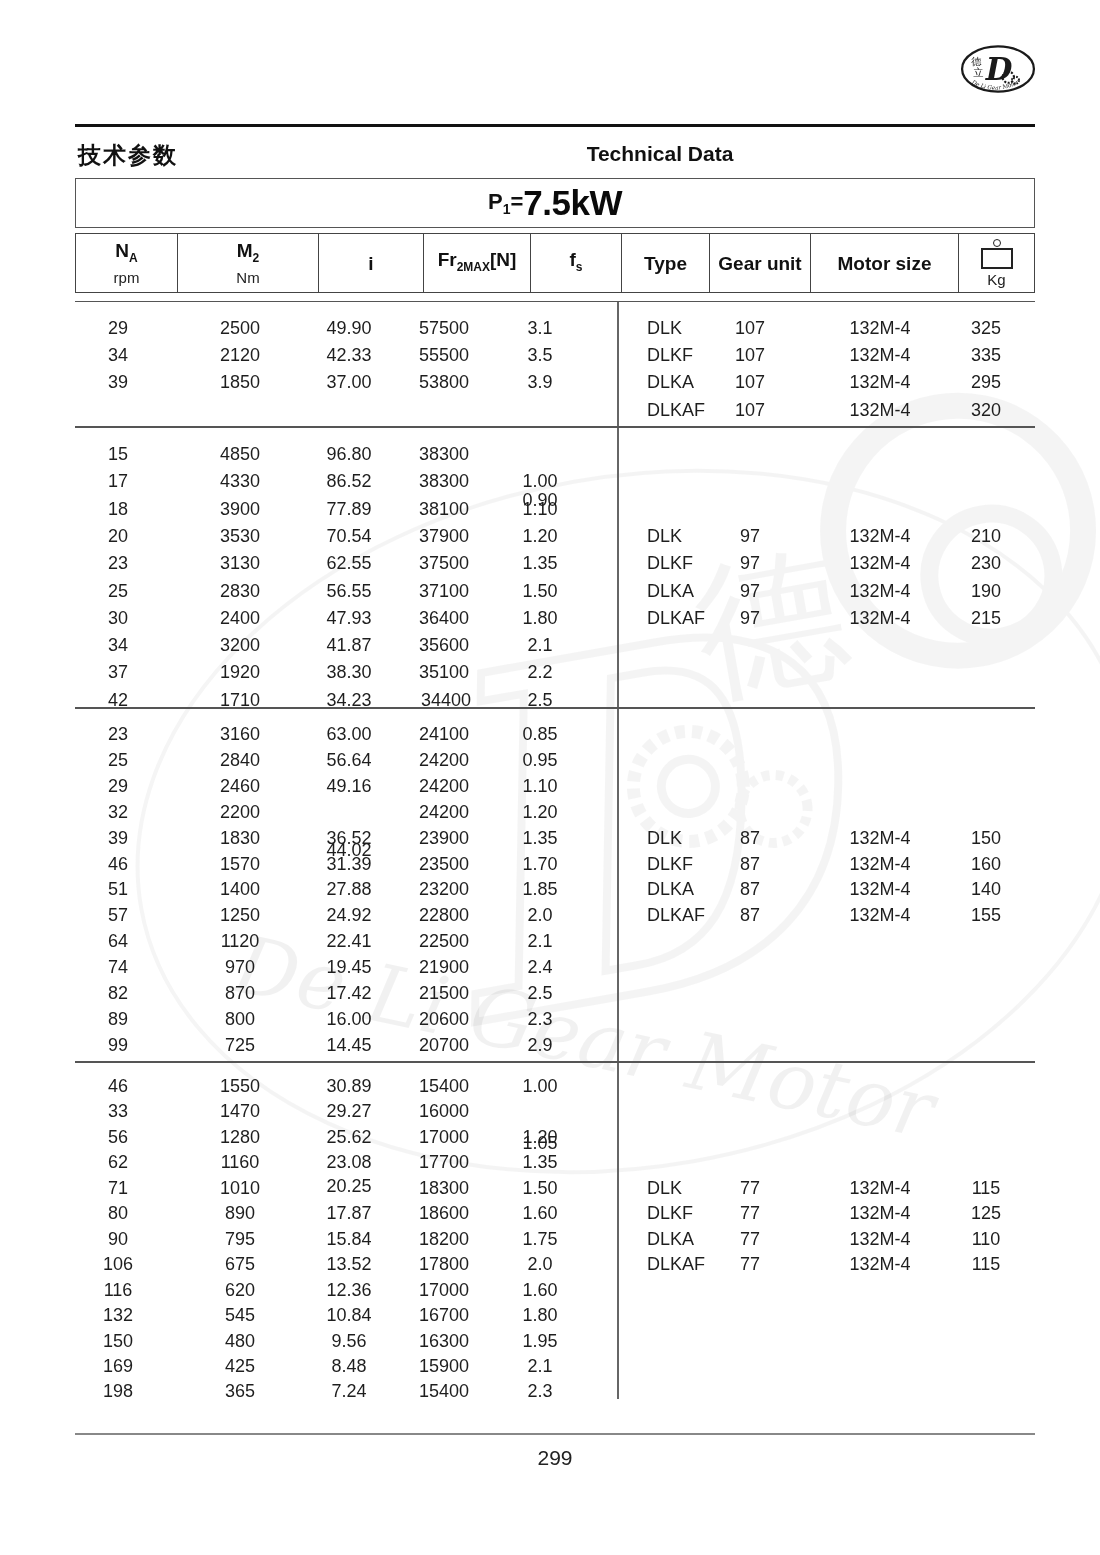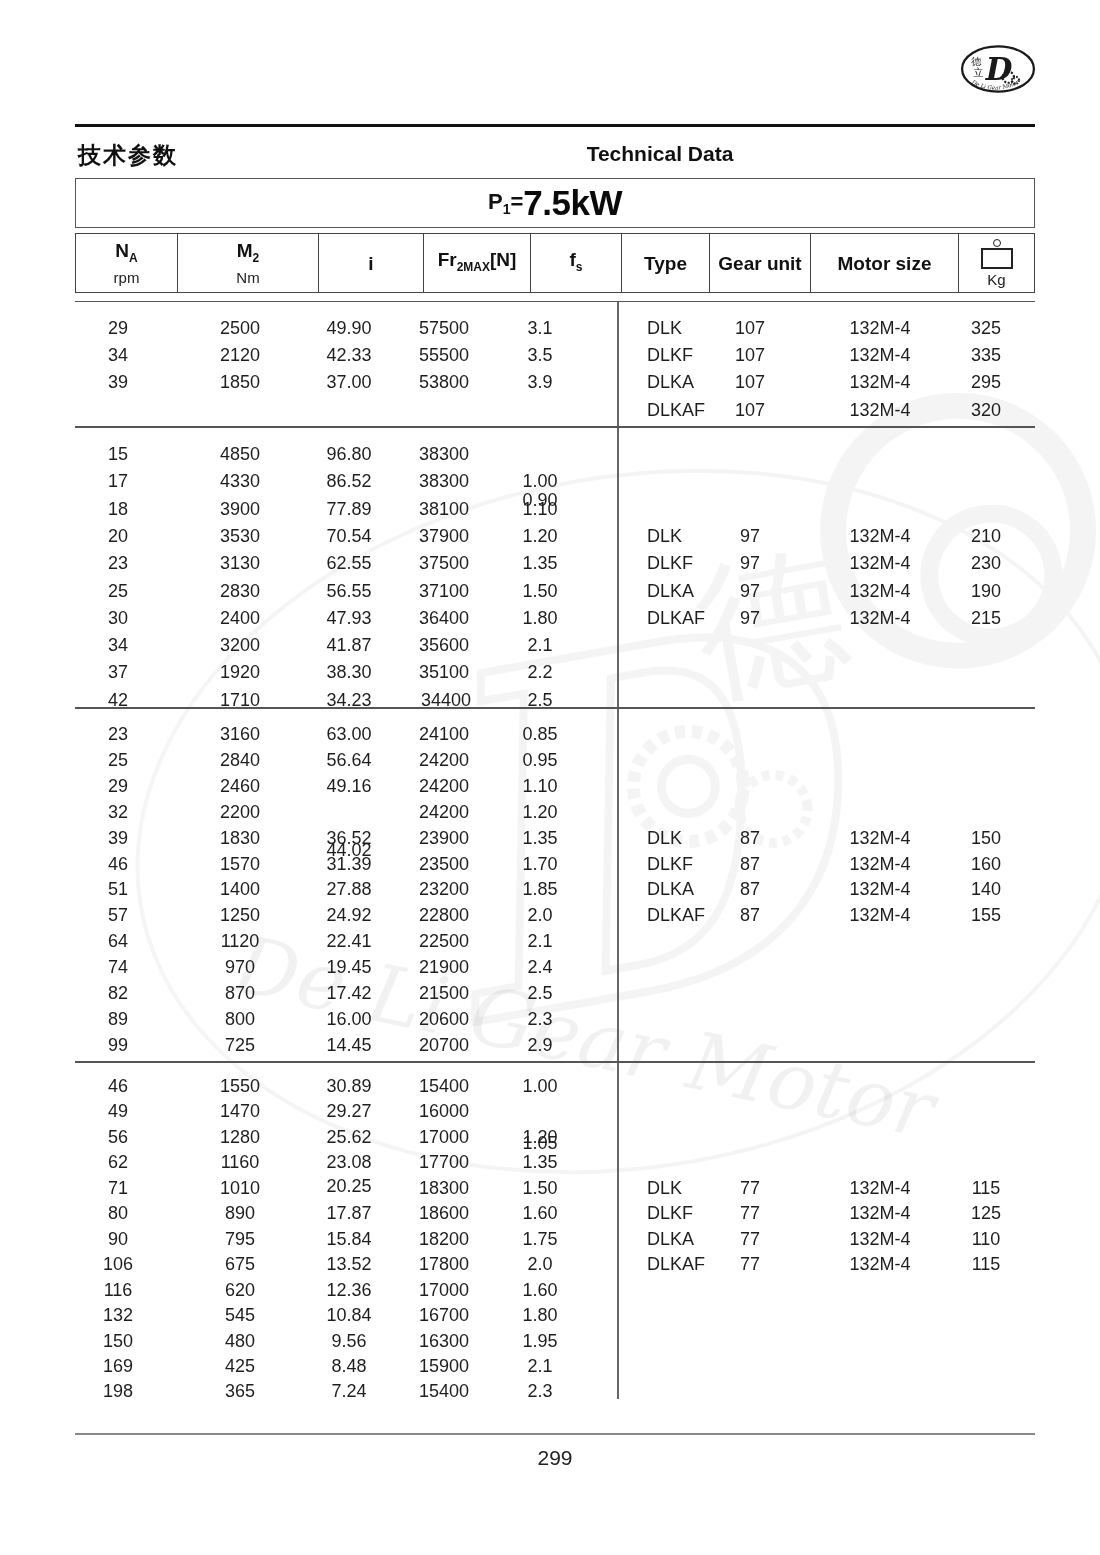--- a/index.html
+++ b/index.html
@@ -316,21 +316,21 @@
       <div class="cell" style="left: 851px; top: 576.4px;">140</div>
       <div class="cell left" style="left: 572px; top: 602.3px;">DLKAF</div>
       <div class="cell" style="left: 615px; top: 602.3px;">87</div>
       <div class="cell" style="left: 745px; top: 602.3px;">132M-4</div>
       <div class="cell" style="left: 851px; top: 602.3px;">155</div>
       <div class="cell" style="left: -17px; top: 773px;">46</div>
       <div class="cell" style="left: 105px; top: 773px;">1550</div>
       <div class="cell" style="left: 214px; top: 773px;">30.89</div>
       <div class="cell" style="left: 309px; top: 773px;">15400</div>
       <div class="cell" style="left: 405px; top: 773px;">1.00</div>
-      <div class="cell" style="left: -17px; top: 798.45px;">49</div>
+      <div class="cell" style="left: -17px; top: 798.45px;">33</div>
       <div class="cell" style="left: 105px; top: 798.45px;">1470</div>
       <div class="cell" style="left: 214px; top: 798.45px;">29.27</div>
       <div class="cell" style="left: 309px; top: 798.45px;">16000</div>
       <div class="cell" style="left: 405px; top: 798.45px; margin-top: 32px;">1.05</div>
       <div class="cell" style="left: -17px; top: 823.9px;">56</div>
       <div class="cell" style="left: 105px; top: 823.9px;">1280</div>
       <div class="cell" style="left: 214px; top: 823.9px;">25.62</div>
       <div class="cell" style="left: 309px; top: 823.9px;">17000</div>
       <div class="cell" style="left: 405px; top: 823.9px;">1.20</div>
       <div class="cell" style="left: -17px; top: 849.35px;">62</div>

